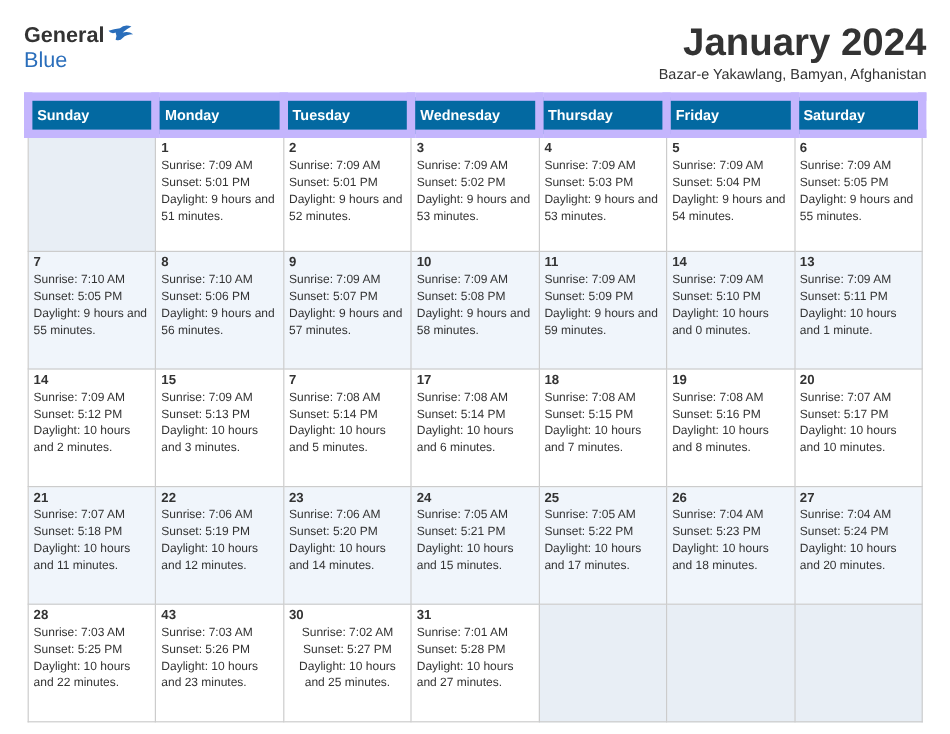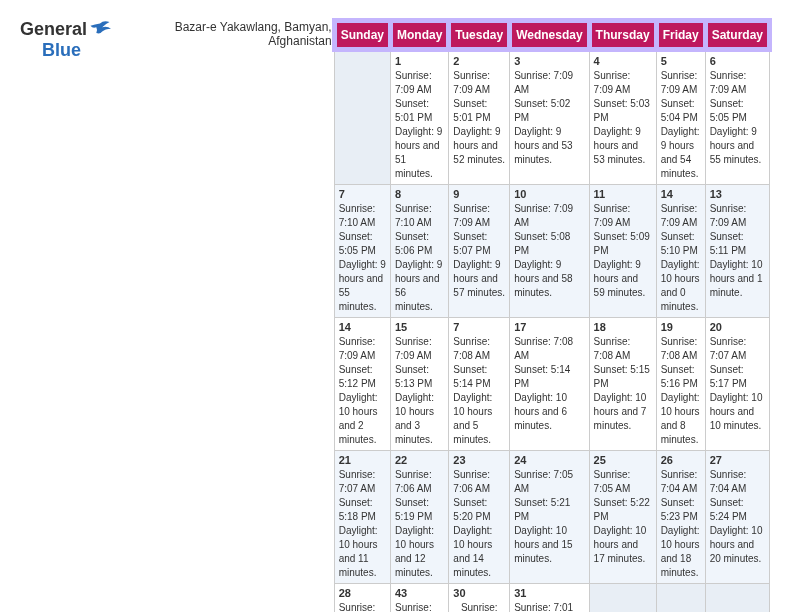--- a/index.html
+++ b/index.html
@@ -8,20 +8,21 @@
       background: #fff;
       width: 792px;
       height: 612px;
       overflow: hidden;
     }
     .page {
       width: 792px;
       height: 612px;
       padding: 18px 20px 10px 20px;
       display: flex;
+      flex-direction: column;
     }
     .header {
       display: flex;
       justify-content: space-between;
       align-items: flex-start;
       margin-bottom: 8px;
     }
     .logo {
       display: flex;
       flex-direction: column;
@@ -32,23 +33,22 @@
       align-items: center;
       gap: 2px;
     }
     .logo-general {
       font-size: 18px;
       font-weight: bold;
       color: #333;
     }
     .logo-blue {
       font-size: 18px;
-      font-weight: bold;
+      font-weight: normal;
       color: #2a6ebb;
-      margin-left: 22px;
     }
     .logo-bird {
       width: 22px;
       height: 22px;
     }
     .title-area {
       text-align: right;
     }
     .main-title {
       font-size: 32px;
@@ -60,27 +60,27 @@
       font-size: 12px;
       color: #333;
       margin-top: 2px;
     }
     .calendar {
       width: 100%;
       border-collapse: collapse;
       flex: 1;
     }
     .calendar th {
-      background: #be185d;
+      background: #0369a1;
       color: #fff;
       font-size: 12px;
       font-weight: bold;
       padding: 5px 4px;
-      text-align: center;
-      border: 5px solid #c4b5fd;
+      text-align: left;
+      border: 7px solid #c4b5fd;
     }
     .calendar td {
       vertical-align: top;
       border: 1px solid #ccc;
       padding: 3px 4px;
       font-size: 9.5px;
       color: #333;
       width: 14.28%;
       height: 88px;
     }
@@ -117,20 +117,21 @@
     <div class="logo">
       <div class="logo-text">
         <span class="logo-general">General</span>
         <svg class="logo-bird" viewBox="0 0 30 25" xmlns="http://www.w3.org/2000/svg">
           <path d="M15 5 Q20 0 28 3 Q22 6 18 10 Q25 8 30 12 Q22 12 18 16 Q15 20 10 18 Q12 14 10 10 Q5 12 2 8 Q8 6 15 5Z" fill="#2a6ebb"></path>
         </svg>
       </div>
       <span class="logo-blue">Blue</span>
     </div>
     <div class="title-area">
+      <div class="main-title">January 2024</div>
       <div class="subtitle">Bazar-e Yakawlang, Bamyan, Afghanistan</div>
     </div>
   </div>
 
   <table class="calendar">
     <thead>
       <tr>
       <th>Sunday</th>
           <th>Monday</th>
           <th>Tuesday</th>

